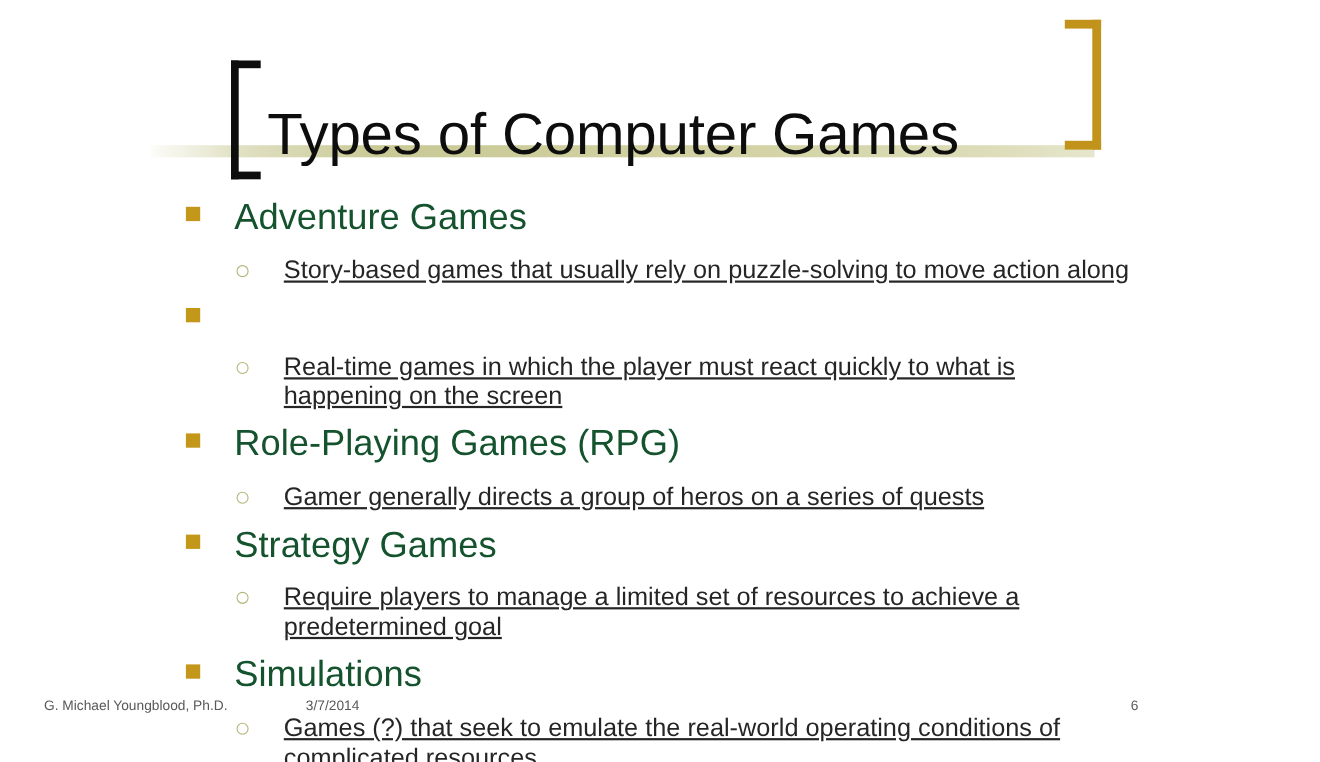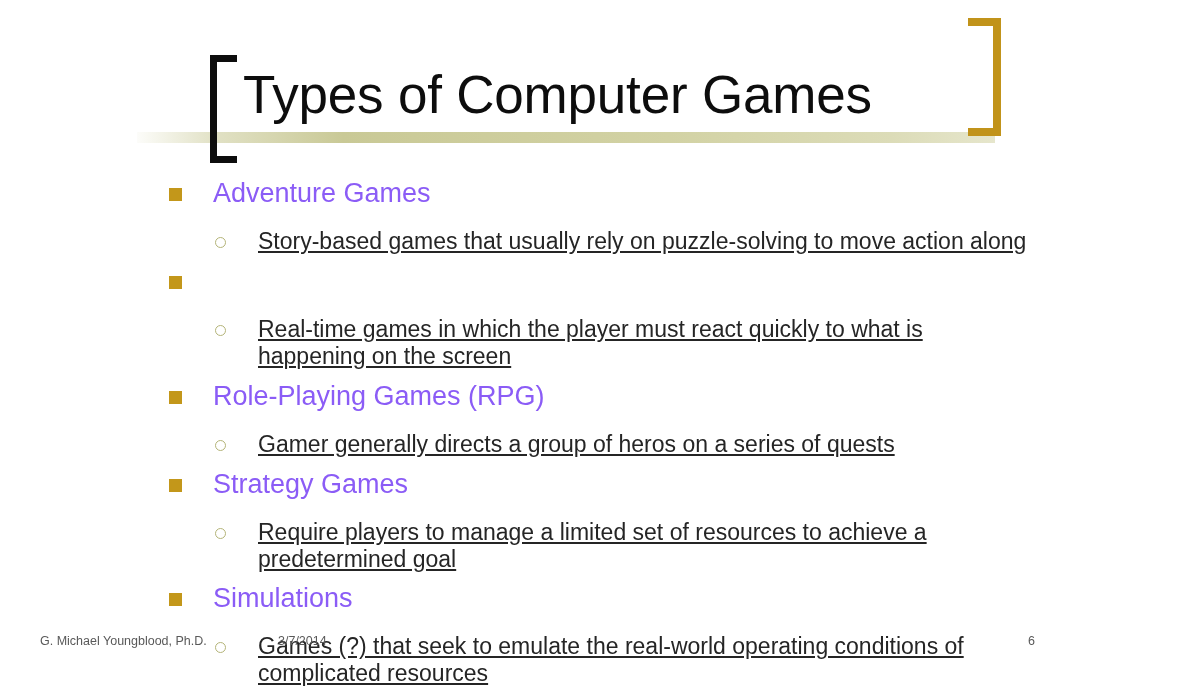--- a/index.html
+++ b/index.html
@@ -69,21 +69,21 @@
     height: 118px;
     border: 8px solid #c1931a;
     border-left: none;
     box-sizing: border-box;
     background: transparent;
   }
 
   .slide-title {
     position: absolute;
     left: 243px;
-    top: 68px;
+    top: 96px;
     font-size: 53px;
     line-height: 1.02;
     font-weight: 400;
     color: #0d0d0d;
     letter-spacing: -0.2px;
     white-space: nowrap;
   }
 
   
   #body-list {
@@ -93,23 +93,23 @@
     width: 1200px;
   }
 
   .bullet-group { position: relative; }
 
   
   .lvl1 {
     position: relative;
     padding-left: 213px;
     padding-right: 170px;
-    font-size: 27px;
+    font-size: 33px;
     line-height: 1.14;
-    color: #8b5cf6;
+    color: #14532d;
     min-height: 34px;
     margin-top: 3px;
   }
   .lvl1 .marker-sq {
     position: absolute;
     left: 169px;
     top: 10px;
     width: 13px;
     height: 13px;
     background: #c3971a;

